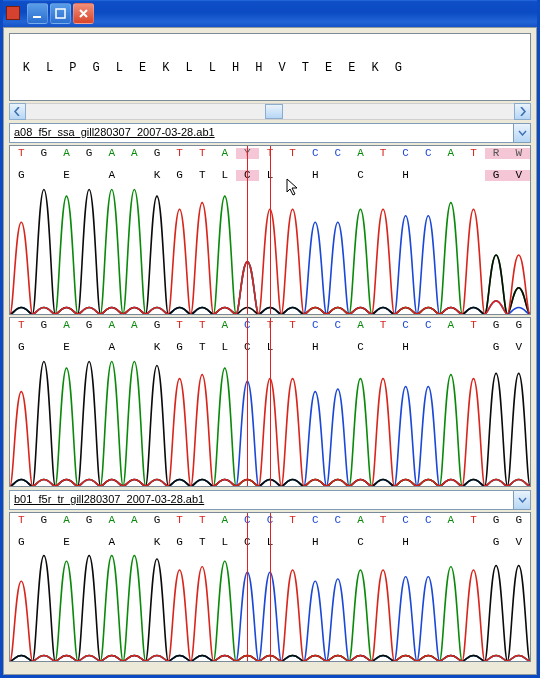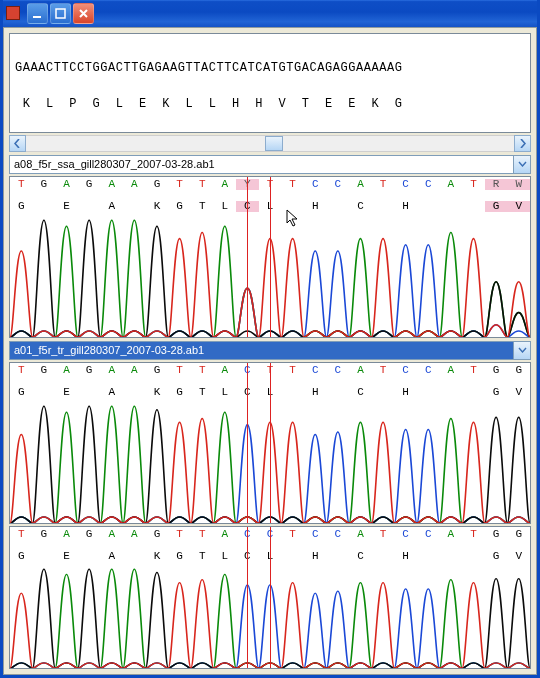--- a/index.html
+++ b/index.html
@@ -27,21 +27,21 @@
   .align .row { height:12px; }
   .hscroll { height:17px; display:flex; margin-top:1px; }
   .hscroll .arrow { width:17px; height:17px; background:linear-gradient(to bottom,#e9f3fc,#b6d6f5);
                     border:1px solid #8caccd; display:flex; align-items:center; justify-content:center; cursor:pointer; }
   .hscroll .track { flex:1; background:#efefef; border:1px solid #cfcfcf; border-left:none; border-right:none; position:relative; }
   .hscroll .thumb { position:absolute; top:0; bottom:0; width:18px; left:49%;
                     background:linear-gradient(to bottom,#e9f3fc,#b6d6f5); border:1px solid #8caccd; cursor:pointer; }
   .arrow svg{display:block}
   
   .dropdown { height:20px; margin-top:2px; display:flex; }
-  .dropdown .field { flex:1; background:#fff; border:1px solid #7f9db9; padding:2px 4px; overflow:hidden; }
+  .dropdown .field { flex:1; background:#fff; border:1px solid #7f9db9; padding:2px 4px; overflow:hidden;text-decoration:underline; }
   .dropdown .field.sel { background:#316ac5; color:#fff; }
   .dropdown .btn { width:17px; border:1px solid #7f9db9; border-left:none;
                    background:linear-gradient(to bottom,#e9f3fc,#b6d6f5); display:flex;
                    align-items:center; justify-content:center; cursor:pointer; }
   
   .chrom { border:1px solid #7a8a99; background:#fff; margin-top:1px; position:relative; overflow:hidden; }
   .bases-row { position:absolute; left:0; right:0; display:flex; font-family:"Courier New",monospace;
                font-size:11px; line-height:11px; }
   .bases-row.top { top:2px; }
   .bases-row.bot { top:24px; }
@@ -75,21 +75,20 @@
       <svg width="11" height="11">
           <path d="M2 2 L9 9 M9 2 L2 9" stroke="#fff" stroke-width="2"></path>
         </svg>
     </div>
   </div>
 </div>
 
 <div class="client">
 
   <div class="align" id="align-box">
-    <div class="row">GAAACTTCCTGGACTTGAGAAGTTACTTCATCATGTGACAGAGGAAAAAG</div>
     <div class="row"> K  L  P  G  L  E  K  L  L  H  H  V  T  E  E  K  G</div>
   </div>
 
   <div class="hscroll">
     <div class="arrow">
       <svg width="7" height="9">
           <path d="M5 0 L1 4.5 L5 9" fill="none" stroke="#3b6fb5" stroke-width="1.6"></path>
         </svg>
     </div>
     <div class="track">
@@ -169,28 +168,20 @@
           <path d="M 0 130 C 3.391304347826088 130 5.6521739130434785 39 11.304347826086957 39 C 16.956521739130437 39 19.217391304347828 130 22.608695652173914 130 C 26.000000000000007 130 28.260869565217398 123.5 33.913043478260875 123.5 C 39.56521739130435 123.5 41.82608695652174 130 45.21739130434783 130 C 48.608695652173914 130 50.869565217391305 123.5 56.52173913043478 123.5 C 62.17391304347826 123.5 64.43478260869566 130 67.82608695652173 130 C 71.21739130434783 130 73.47826086956522 123.5 79.1304347826087 123.5 C 84.78260869565219 123.5 87.04347826086958 130 90.43478260869566 130 C 93.82608695652173 130 96.08695652173913 123.5 101.73913043478261 123.5 C 107.3913043478261 123.5 109.65217391304348 130 113.04347826086956 130 C 116.43478260869564 130 118.69565217391303 123.5 124.34782608695652 123.5 C 130 123.5 132.26086956521738 130 135.65217391304347 130 C 139.0434782608696 130 141.304347826087 123.5 146.95652173913047 123.5 C 152.60869565217394 123.5 154.86956521739134 130 158.26086956521743 130 C 161.6521739130435 130 163.9130434782609 26 169.56521739130437 26 C 175.21739130434784 26 177.47826086956525 130 180.86956521739134 130 C 184.2608695652174 130 186.5217391304348 19.5 192.17391304347828 19.5 C 197.82608695652175 19.5 200.08695652173915 130 203.47826086956525 130 C 206.8695652173913 130 209.13043478260872 123.5 214.7826086956522 123.5 C 220.43478260869566 123.5 222.69565217391306 130 226.08695652173915 130 C 229.47826086956522 130 231.73913043478262 78 237.3913043478261 78 C 243.04347826086956 78 245.30434782608697 130 248.69565217391306 130 C 252.08695652173913 130 254.34782608695653 26 260 26 C 265.6521739130435 26 267.9130434782609 130 271.30434782608694 130 C 274.69565217391306 130 276.95652173913044 26 282.60869565217394 26 C 288.26086956521743 26 290.5217391304348 130 293.9130434782609 130 C 297.30434782608694 130 299.5652173913043 123.5 305.2173913043478 123.5 C 310.8695652173913 123.5 313.1304347826087 130 316.52173913043475 130 C 319.9130434782609 130 322.17391304347825 123.5 327.82608695652175 123.5 C 333.47826086956525 123.5 335.7391304347826 130 339.1304347826087 130 C 342.52173913043475 130 344.78260869565213 123.5 350.4347826086956 123.5 C 356.0869565217391 123.5 358.3478260869565 130 361.73913043478257 130 C 365.1304347826087 130 367.39130434782606 26 373.04347826086956 26 C 378.69565217391306 26 380.95652173913044 130 384.3478260869565 130 C 387.7391304347826 130 390 123.5 395.6521739130435 123.5 C 401.304347826087 123.5 403.5652173913044 130 406.95652173913044 130 C 410.3478260869565 130 412.6086956521739 123.5 418.2608695652174 123.5 C 423.9130434782609 123.5 426.17391304347825 130 429.5652173913043 130 C 432.95652173913044 130 435.2173913043478 123.5 440.8695652173913 123.5 C 446.5217391304348 123.5 448.7826086956522 130 452.17391304347825 130 C 455.5652173913043 130 457.8260869565217 26 463.4782608695652 26 C 469.1304347826087 26 471.39130434782606 130 474.78260869565213 130 C 478.17391304347825 130 480.4347826086956 117 486.0869565217391 117 C 491.7391304347826 117 494 130 497.39130434782606 130 C 500.7826086956522 130 503.04347826086956 71.5 508.69565217391306 71.5 C 514.3478260869565 71.5 516.6086956521739 130 520 130" fill="none" stroke="#d8261d" stroke-width="1.6"></path>
         </svg>
       </div>
       <div class="vline" style="left: 45.6522%;"></div>
       <div class="vline" style="left: 50%;"></div>
       <div style="position: absolute; left: 53%; top: 32px; pointer-events: none;"><svg width="14" height="20">
           <path d="M1 1 L1 14 L4 11 L7 17 L9 16 L6 10 L11 10 Z" fill="#fff" stroke="#000" stroke-width="1"></path>
         </svg></div>
     </div>
 
-  <div class="dropdown">
-    <div class="field sel" id="dd1">a01_f5r_tr_gill280307_2007-03-28.ab1</div>
-    <div class="btn">
-      <svg width="9" height="6">
-          <path d="M1 1 L4.5 5 L8 1" fill="none" stroke="#3b6fb5" stroke-width="1.4"></path>
-        </svg>
-    </div>
-  </div>
   <div class="chrom" id="chrom1" style="height:170px">
       <div class="bases-row top">
         <div class="bcol" style="color: rgb(216, 38, 29); visibility: visible;">T</div>
         <div class="bcol" style="color: rgb(11, 11, 11); visibility: visible;">G</div>
         <div class="bcol" style="color: rgb(10, 138, 10); visibility: visible;">A</div>
         <div class="bcol" style="color: rgb(11, 11, 11); visibility: visible;">G</div>
         <div class="bcol" style="color: rgb(10, 138, 10); visibility: visible;">A</div>
         <div class="bcol" style="color: rgb(10, 138, 10); visibility: visible;">A</div>
         <div class="bcol" style="color: rgb(11, 11, 11); visibility: visible;">G</div>
         <div class="bcol" style="color: rgb(216, 38, 29); visibility: visible;">T</div>
@@ -240,20 +231,28 @@
           <path d="M 0 130 C 3.391304347826088 130 5.6521739130434785 123.5 11.304347826086957 123.5 C 16.956521739130437 123.5 19.217391304347828 130 22.608695652173914 130 C 26.000000000000007 130 28.260869565217398 123.5 33.913043478260875 123.5 C 39.56521739130435 123.5 41.82608695652174 130 45.21739130434783 130 C 48.608695652173914 130 50.869565217391305 13 56.52173913043478 13 C 62.17391304347826 13 64.43478260869566 130 67.82608695652173 130 C 71.21739130434783 130 73.47826086956522 123.5 79.1304347826087 123.5 C 84.78260869565219 123.5 87.04347826086958 130 90.43478260869566 130 C 93.82608695652173 130 96.08695652173913 6.5 101.73913043478261 6.5 C 107.3913043478261 6.5 109.65217391304348 130 113.04347826086956 130 C 116.43478260869564 130 118.69565217391303 6.5 124.34782608695652 6.5 C 130 6.5 132.26086956521738 130 135.65217391304347 130 C 139.0434782608696 130 141.304347826087 123.5 146.95652173913047 123.5 C 152.60869565217394 123.5 154.86956521739134 130 158.26086956521743 130 C 161.6521739130435 130 163.9130434782609 123.5 169.56521739130437 123.5 C 175.21739130434784 123.5 177.47826086956525 130 180.86956521739134 130 C 184.2608695652174 130 186.5217391304348 123.5 192.17391304347828 123.5 C 197.82608695652175 123.5 200.08695652173915 130 203.47826086956525 130 C 206.8695652173913 130 209.13043478260872 13 214.7826086956522 13 C 220.43478260869566 13 222.69565217391306 130 226.08695652173915 130 C 229.47826086956522 130 231.73913043478262 123.5 237.3913043478261 123.5 C 243.04347826086956 123.5 245.30434782608697 130 248.69565217391306 130 C 252.08695652173913 130 254.34782608695653 123.5 260 123.5 C 265.6521739130435 123.5 267.9130434782609 130 271.30434782608694 130 C 274.69565217391306 130 276.95652173913044 123.5 282.60869565217394 123.5 C 288.26086956521743 123.5 290.5217391304348 130 293.9130434782609 130 C 297.30434782608694 130 299.5652173913043 123.5 305.2173913043478 123.5 C 310.8695652173913 123.5 313.1304347826087 130 316.52173913043475 130 C 319.9130434782609 130 322.17391304347825 123.5 327.82608695652175 123.5 C 333.47826086956525 123.5 335.7391304347826 130 339.1304347826087 130 C 342.52173913043475 130 344.78260869565213 23.400000000000006 350.4347826086956 23.400000000000006 C 356.0869565217391 23.400000000000006 358.3478260869565 130 361.73913043478257 130 C 365.1304347826087 130 367.39130434782606 123.5 373.04347826086956 123.5 C 378.69565217391306 123.5 380.95652173913044 130 384.3478260869565 130 C 387.7391304347826 130 390 123.5 395.6521739130435 123.5 C 401.304347826087 123.5 403.5652173913044 130 406.95652173913044 130 C 410.3478260869565 130 412.6086956521739 123.5 418.2608695652174 123.5 C 423.9130434782609 123.5 426.17391304347825 130 429.5652173913043 130 C 432.95652173913044 130 435.2173913043478 19.5 440.8695652173913 19.5 C 446.5217391304348 19.5 448.7826086956522 130 452.17391304347825 130 C 455.5652173913043 130 457.8260869565217 123.5 463.4782608695652 123.5 C 469.1304347826087 123.5 471.39130434782606 130 474.78260869565213 130 C 478.17391304347825 130 480.4347826086956 123.5 486.0869565217391 123.5 C 491.7391304347826 123.5 494 130 497.39130434782606 130 C 500.7826086956522 130 503.04347826086956 123.5 508.69565217391306 123.5 C 514.3478260869565 123.5 516.6086956521739 130 520 130" fill="none" stroke="#0a8a0a" stroke-width="1.6"></path>
           <path d="M 0 130 C 3.391304347826088 130 5.6521739130434785 123.5 11.304347826086957 123.5 C 16.956521739130437 123.5 19.217391304347828 130 22.608695652173914 130 C 26.000000000000007 130 28.260869565217398 123.5 33.913043478260875 123.5 C 39.56521739130435 123.5 41.82608695652174 130 45.21739130434783 130 C 48.608695652173914 130 50.869565217391305 123.5 56.52173913043478 123.5 C 62.17391304347826 123.5 64.43478260869566 130 67.82608695652173 130 C 71.21739130434783 130 73.47826086956522 123.5 79.1304347826087 123.5 C 84.78260869565219 123.5 87.04347826086958 130 90.43478260869566 130 C 93.82608695652173 130 96.08695652173913 123.5 101.73913043478261 123.5 C 107.3913043478261 123.5 109.65217391304348 130 113.04347826086956 130 C 116.43478260869564 130 118.69565217391303 123.5 124.34782608695652 123.5 C 130 123.5 132.26086956521738 130 135.65217391304347 130 C 139.0434782608696 130 141.304347826087 123.5 146.95652173913047 123.5 C 152.60869565217394 123.5 154.86956521739134 130 158.26086956521743 130 C 161.6521739130435 130 163.9130434782609 123.5 169.56521739130437 123.5 C 175.21739130434784 123.5 177.47826086956525 130 180.86956521739134 130 C 184.2608695652174 130 186.5217391304348 123.5 192.17391304347828 123.5 C 197.82608695652175 123.5 200.08695652173915 130 203.47826086956525 130 C 206.8695652173913 130 209.13043478260872 123.5 214.7826086956522 123.5 C 220.43478260869566 123.5 222.69565217391306 130 226.08695652173915 130 C 229.47826086956522 130 231.73913043478262 26 237.3913043478261 26 C 243.04347826086956 26 245.30434782608697 130 248.69565217391306 130 C 252.08695652173913 130 254.34782608695653 123.5 260 123.5 C 265.6521739130435 123.5 267.9130434782609 130 271.30434782608694 130 C 274.69565217391306 130 276.95652173913044 123.5 282.60869565217394 123.5 C 288.26086956521743 123.5 290.5217391304348 130 293.9130434782609 130 C 297.30434782608694 130 299.5652173913043 36.400000000000006 305.2173913043478 36.400000000000006 C 310.8695652173913 36.400000000000006 313.1304347826087 130 316.52173913043475 130 C 319.9130434782609 130 322.17391304347825 33.8 327.82608695652175 33.8 C 333.47826086956525 33.8 335.7391304347826 130 339.1304347826087 130 C 342.52173913043475 130 344.78260869565213 123.5 350.4347826086956 123.5 C 356.0869565217391 123.5 358.3478260869565 130 361.73913043478257 130 C 365.1304347826087 130 367.39130434782606 123.5 373.04347826086956 123.5 C 378.69565217391306 123.5 380.95652173913044 130 384.3478260869565 130 C 387.7391304347826 130 390 31.200000000000003 395.6521739130435 31.200000000000003 C 401.304347826087 31.200000000000003 403.5652173913044 130 406.95652173913044 130 C 410.3478260869565 130 412.6086956521739 31.200000000000003 418.2608695652174 31.200000000000003 C 423.9130434782609 31.200000000000003 426.17391304347825 130 429.5652173913043 130 C 432.95652173913044 130 435.2173913043478 123.5 440.8695652173913 123.5 C 446.5217391304348 123.5 448.7826086956522 130 452.17391304347825 130 C 455.5652173913043 130 457.8260869565217 123.5 463.4782608695652 123.5 C 469.1304347826087 123.5 471.39130434782606 130 474.78260869565213 130 C 478.17391304347825 130 480.4347826086956 123.5 486.0869565217391 123.5 C 491.7391304347826 123.5 494 130 497.39130434782606 130 C 500.7826086956522 130 503.04347826086956 123.5 508.69565217391306 123.5 C 514.3478260869565 123.5 516.6086956521739 130 520 130" fill="none" stroke="#1b48d6" stroke-width="1.6"></path>
           <path d="M 0 130 C 3.391304347826088 130 5.6521739130434785 123.5 11.304347826086957 123.5 C 16.956521739130437 123.5 19.217391304347828 130 22.608695652173914 130 C 26.000000000000007 130 28.260869565217398 6.5 33.913043478260875 6.5 C 39.56521739130435 6.5 41.82608695652174 130 45.21739130434783 130 C 48.608695652173914 130 50.869565217391305 123.5 56.52173913043478 123.5 C 62.17391304347826 123.5 64.43478260869566 130 67.82608695652173 130 C 71.21739130434783 130 73.47826086956522 6.5 79.1304347826087 6.5 C 84.78260869565219 6.5 87.04347826086958 130 90.43478260869566 130 C 93.82608695652173 130 96.08695652173913 123.5 101.73913043478261 123.5 C 107.3913043478261 123.5 109.65217391304348 130 113.04347826086956 130 C 116.43478260869564 130 118.69565217391303 123.5 124.34782608695652 123.5 C 130 123.5 132.26086956521738 130 135.65217391304347 130 C 139.0434782608696 130 141.304347826087 10.399999999999991 146.95652173913047 10.399999999999991 C 152.60869565217394 10.399999999999991 154.86956521739134 130 158.26086956521743 130 C 161.6521739130435 130 163.9130434782609 123.5 169.56521739130437 123.5 C 175.21739130434784 123.5 177.47826086956525 130 180.86956521739134 130 C 184.2608695652174 130 186.5217391304348 123.5 192.17391304347828 123.5 C 197.82608695652175 123.5 200.08695652173915 130 203.47826086956525 130 C 206.8695652173913 130 209.13043478260872 123.5 214.7826086956522 123.5 C 220.43478260869566 123.5 222.69565217391306 130 226.08695652173915 130 C 229.47826086956522 130 231.73913043478262 123.5 237.3913043478261 123.5 C 243.04347826086956 123.5 245.30434782608697 130 248.69565217391306 130 C 252.08695652173913 130 254.34782608695653 123.5 260 123.5 C 265.6521739130435 123.5 267.9130434782609 130 271.30434782608694 130 C 274.69565217391306 130 276.95652173913044 123.5 282.60869565217394 123.5 C 288.26086956521743 123.5 290.5217391304348 130 293.9130434782609 130 C 297.30434782608694 130 299.5652173913043 123.5 305.2173913043478 123.5 C 310.8695652173913 123.5 313.1304347826087 130 316.52173913043475 130 C 319.9130434782609 130 322.17391304347825 123.5 327.82608695652175 123.5 C 333.47826086956525 123.5 335.7391304347826 130 339.1304347826087 130 C 342.52173913043475 130 344.78260869565213 123.5 350.4347826086956 123.5 C 356.0869565217391 123.5 358.3478260869565 130 361.73913043478257 130 C 365.1304347826087 130 367.39130434782606 123.5 373.04347826086956 123.5 C 378.69565217391306 123.5 380.95652173913044 130 384.3478260869565 130 C 387.7391304347826 130 390 123.5 395.6521739130435 123.5 C 401.304347826087 123.5 403.5652173913044 130 406.95652173913044 130 C 410.3478260869565 130 412.6086956521739 123.5 418.2608695652174 123.5 C 423.9130434782609 123.5 426.17391304347825 130 429.5652173913043 130 C 432.95652173913044 130 435.2173913043478 123.5 440.8695652173913 123.5 C 446.5217391304348 123.5 448.7826086956522 130 452.17391304347825 130 C 455.5652173913043 130 457.8260869565217 123.5 463.4782608695652 123.5 C 469.1304347826087 123.5 471.39130434782606 130 474.78260869565213 130 C 478.17391304347825 130 480.4347826086956 18.200000000000003 486.0869565217391 18.200000000000003 C 491.7391304347826 18.200000000000003 494 130 497.39130434782606 130 C 500.7826086956522 130 503.04347826086956 18.200000000000003 508.69565217391306 18.200000000000003 C 514.3478260869565 18.200000000000003 516.6086956521739 130 520 130" fill="none" stroke="#0b0b0b" stroke-width="1.6"></path>
           <path d="M 0 130 C 3.391304347826088 130 5.6521739130434785 36.400000000000006 11.304347826086957 36.400000000000006 C 16.956521739130437 36.400000000000006 19.217391304347828 130 22.608695652173914 130 C 26.000000000000007 130 28.260869565217398 123.5 33.913043478260875 123.5 C 39.56521739130435 123.5 41.82608695652174 130 45.21739130434783 130 C 48.608695652173914 130 50.869565217391305 123.5 56.52173913043478 123.5 C 62.17391304347826 123.5 64.43478260869566 130 67.82608695652173 130 C 71.21739130434783 130 73.47826086956522 123.5 79.1304347826087 123.5 C 84.78260869565219 123.5 87.04347826086958 130 90.43478260869566 130 C 93.82608695652173 130 96.08695652173913 123.5 101.73913043478261 123.5 C 107.3913043478261 123.5 109.65217391304348 130 113.04347826086956 130 C 116.43478260869564 130 118.69565217391303 123.5 124.34782608695652 123.5 C 130 123.5 132.26086956521738 130 135.65217391304347 130 C 139.0434782608696 130 141.304347826087 123.5 146.95652173913047 123.5 C 152.60869565217394 123.5 154.86956521739134 130 158.26086956521743 130 C 161.6521739130435 130 163.9130434782609 23.400000000000006 169.56521739130437 23.400000000000006 C 175.21739130434784 23.400000000000006 177.47826086956525 130 180.86956521739134 130 C 184.2608695652174 130 186.5217391304348 19.5 192.17391304347828 19.5 C 197.82608695652175 19.5 200.08695652173915 130 203.47826086956525 130 C 206.8695652173913 130 209.13043478260872 123.5 214.7826086956522 123.5 C 220.43478260869566 123.5 222.69565217391306 130 226.08695652173915 130 C 229.47826086956522 130 231.73913043478262 123.5 237.3913043478261 123.5 C 243.04347826086956 123.5 245.30434782608697 130 248.69565217391306 130 C 252.08695652173913 130 254.34782608695653 23.400000000000006 260 23.400000000000006 C 265.6521739130435 23.400000000000006 267.9130434782609 130 271.30434782608694 130 C 274.69565217391306 130 276.95652173913044 23.400000000000006 282.60869565217394 23.400000000000006 C 288.26086956521743 23.400000000000006 290.5217391304348 130 293.9130434782609 130 C 297.30434782608694 130 299.5652173913043 123.5 305.2173913043478 123.5 C 310.8695652173913 123.5 313.1304347826087 130 316.52173913043475 130 C 319.9130434782609 130 322.17391304347825 123.5 327.82608695652175 123.5 C 333.47826086956525 123.5 335.7391304347826 130 339.1304347826087 130 C 342.52173913043475 130 344.78260869565213 123.5 350.4347826086956 123.5 C 356.0869565217391 123.5 358.3478260869565 130 361.73913043478257 130 C 365.1304347826087 130 367.39130434782606 23.400000000000006 373.04347826086956 23.400000000000006 C 378.69565217391306 23.400000000000006 380.95652173913044 130 384.3478260869565 130 C 387.7391304347826 130 390 123.5 395.6521739130435 123.5 C 401.304347826087 123.5 403.5652173913044 130 406.95652173913044 130 C 410.3478260869565 130 412.6086956521739 123.5 418.2608695652174 123.5 C 423.9130434782609 123.5 426.17391304347825 130 429.5652173913043 130 C 432.95652173913044 130 435.2173913043478 123.5 440.8695652173913 123.5 C 446.5217391304348 123.5 448.7826086956522 130 452.17391304347825 130 C 455.5652173913043 130 457.8260869565217 23.400000000000006 463.4782608695652 23.400000000000006 C 469.1304347826087 23.400000000000006 471.39130434782606 130 474.78260869565213 130 C 478.17391304347825 130 480.4347826086956 123.5 486.0869565217391 123.5 C 491.7391304347826 123.5 494 130 497.39130434782606 130 C 500.7826086956522 130 503.04347826086956 123.5 508.69565217391306 123.5 C 514.3478260869565 123.5 516.6086956521739 130 520 130" fill="none" stroke="#d8261d" stroke-width="1.6"></path>
         </svg>
       </div>
       <div class="vline" style="left: 45.6522%;"></div>
       <div class="vline" style="left: 50%;"></div>
     </div>
 
+  <div class="dropdown">
+    <div class="field" id="dd2">b01_f5r_tr_gill280307_2007-03-28.ab1</div>
+    <div class="btn">
+      <svg width="9" height="6">
+          <path d="M1 1 L4.5 5 L8 1" fill="none" stroke="#3b6fb5" stroke-width="1.4"></path>
+        </svg>
+    </div>
+  </div>
   <div class="chrom" id="chrom2" style="height:150px">
       <div class="bases-row top">
         <div class="bcol" style="color: rgb(216, 38, 29); visibility: visible;">T</div>
         <div class="bcol" style="color: rgb(11, 11, 11); visibility: visible;">G</div>
         <div class="bcol" style="color: rgb(10, 138, 10); visibility: visible;">A</div>
         <div class="bcol" style="color: rgb(11, 11, 11); visibility: visible;">G</div>
         <div class="bcol" style="color: rgb(10, 138, 10); visibility: visible;">A</div>
         <div class="bcol" style="color: rgb(10, 138, 10); visibility: visible;">A</div>
         <div class="bcol" style="color: rgb(11, 11, 11); visibility: visible;">G</div>
         <div class="bcol" style="color: rgb(216, 38, 29); visibility: visible;">T</div>

